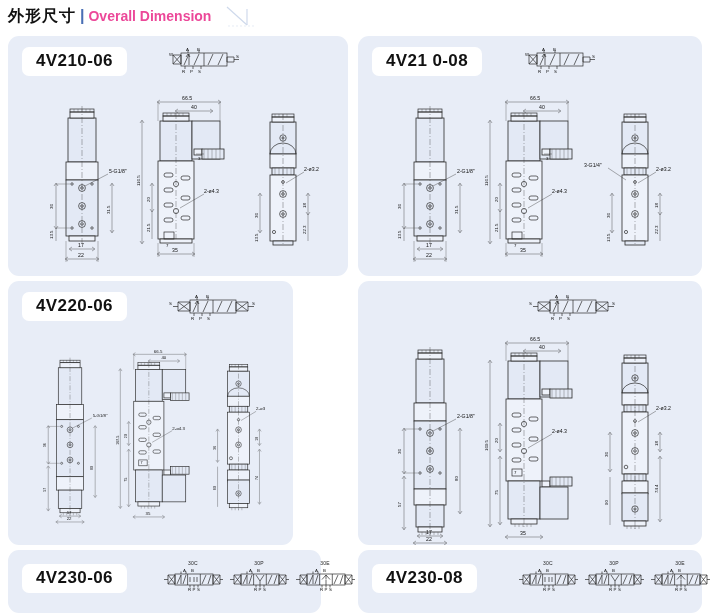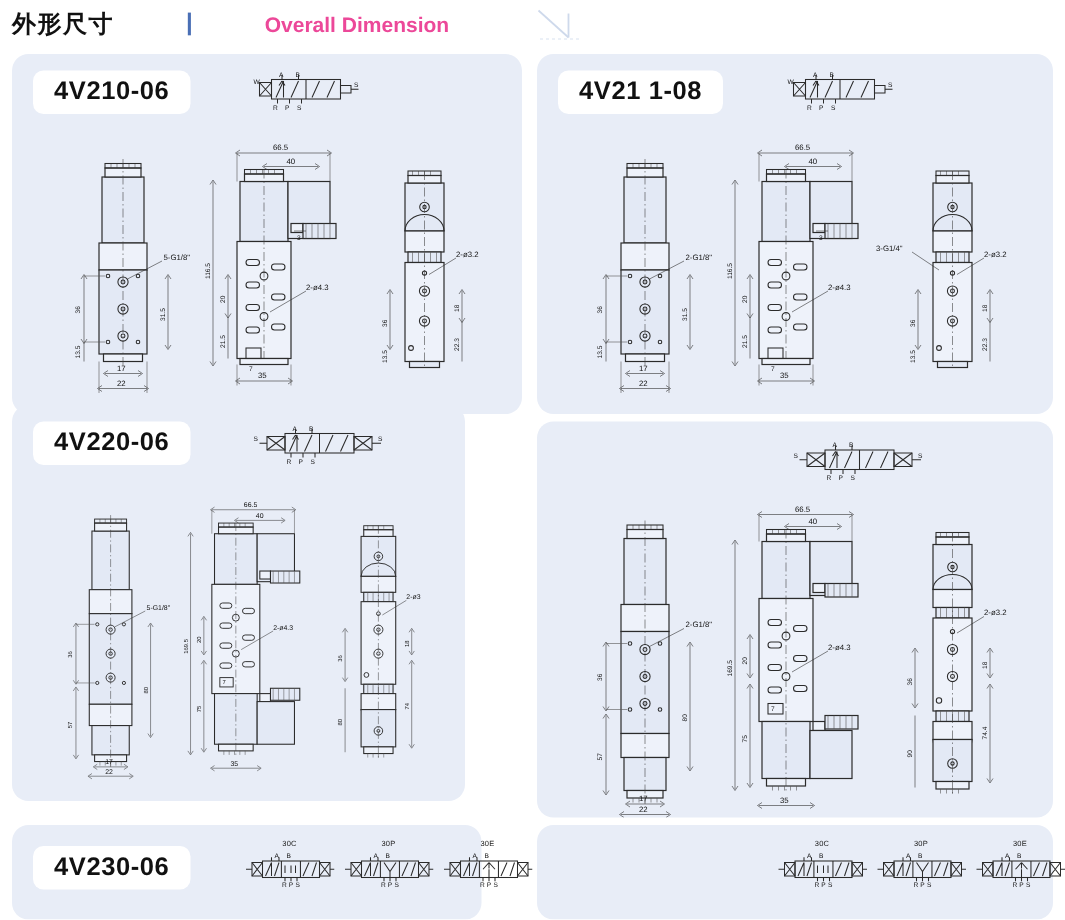--- a/index.html
+++ b/index.html
@@ -6,21 +6,21 @@
   body{
     width:710px;height:613px;
     background:#ffffff;
     font-family:"Liberation Sans", sans-serif;
     overflow:hidden;
     position:relative;
   }
   
   .page-header{
     position:absolute;left:0;top:0;width:710px;height:32px;
-    display:flex;align-items:center;gap:44px;
+    display:flex;align-items:center;
   }
   .hdr-cn{
     font-size:16px;font-weight:bold;color:#111;
     margin-left:8px;letter-spacing:1px;
     font-family:"DejaVu Sans", sans-serif;
   }
   .hdr-bar{
     color:#4a6fb5;font-weight:bold;font-size:16px;margin:0 4px;
   }
   .hdr-en{
@@ -31,21 +31,21 @@
   }
 
   
   .panel{
     position:absolute;
     background:#e8edf7;
     border-radius:11px;
   }
   .p-r1c1{left:8px;  top:36px;  width:340px;height:240px;}
   .p-r1c2{left:358px;top:36px;  width:344px;height:240px;}
-  .p-r2c1{left:8px;  top:270px; width:285px;height:264px;padding-left:17px;}
+  .p-r2c1{left:8px;  top:281px; width:285px;height:264px;}
   .p-r2c2{left:358px;top:281px; width:344px;height:264px;}
   .p-r3c1{left:8px;  top:550px; width:313px;height:63px;}
   .p-r3c2{left:358px;top:550px; width:344px;height:63px;}
 
   
   .model-pill{
     position:absolute;left:14px;top:11px;
     background:#ffffff;
     border-radius:7px;
     padding:4px 14px 5px 14px;
@@ -273,21 +273,21 @@
 
       <path d="M300 178 L300 205" class="dim"></path>
       <text class="txtv" x="298" y="198" transform="rotate(-90 298 198)">22.3</text>
 
       <text class="txtv" x="250" y="206" transform="rotate(-90 250 206)">13.5</text>
     </g>
   </svg>
 </div>
 
 <div class="panel p-r1c2">
-  <div class="model-pill">4V21 1-08</div>
+  <div class="model-pill">4V21 0-08</div>
 
   <div class="sym-wrap" style="left:166px;top:8px;">
     <div class="sym-item">
       <div class="sym-cap"></div>
       <svg width="74" height="30" viewBox="0 0 74 30">
         <text class="txt" x="18" y="7">A</text>
         <text class="txt" x="29" y="7">B</text>
         <rect x="13" y="9" width="46" height="13" class="ln"></rect>
         <line x1="36" y1="9" x2="36" y2="22" class="ln"></line>
         <path d="M16 21 L21 10 M21 21 L21 10 M26 21 L31 10" class="ln"></path>
@@ -885,20 +885,21 @@
         <path d="M1 13.5 L5 13.5" class="ln"></path>
         <path d="M50 9 L57 9 L57 18 L50 18 Z" class="ln"></path>
         <path d="M50 9 L57 18 M50 18 L57 9" class="ln"></path>
         <path d="M57 13.5 L60 13.5" class="ln"></path>
       </svg>
     </div>
   </div>
 </div>
 
 <div class="panel p-r3c2">
+  <div class="model-pill">4V230-08</div>
   <div class="sym-wrap" style="left:160px;top:10px;">
 
     <div class="sym-item">
       <div class="sym-cap">30C</div>
       <svg width="60" height="26" viewBox="0 0 60 26">
         <text class="txt" x="20" y="6">A</text>
         <text class="txt" x="28" y="6">B</text>
         <rect x="12" y="8" width="38" height="11" class="ln"></rect>
         <line x1="24.6" y1="8" x2="24.6" y2="19" class="ln"></line>
         <line x1="37.3" y1="8" x2="37.3" y2="19" class="ln"></line>

